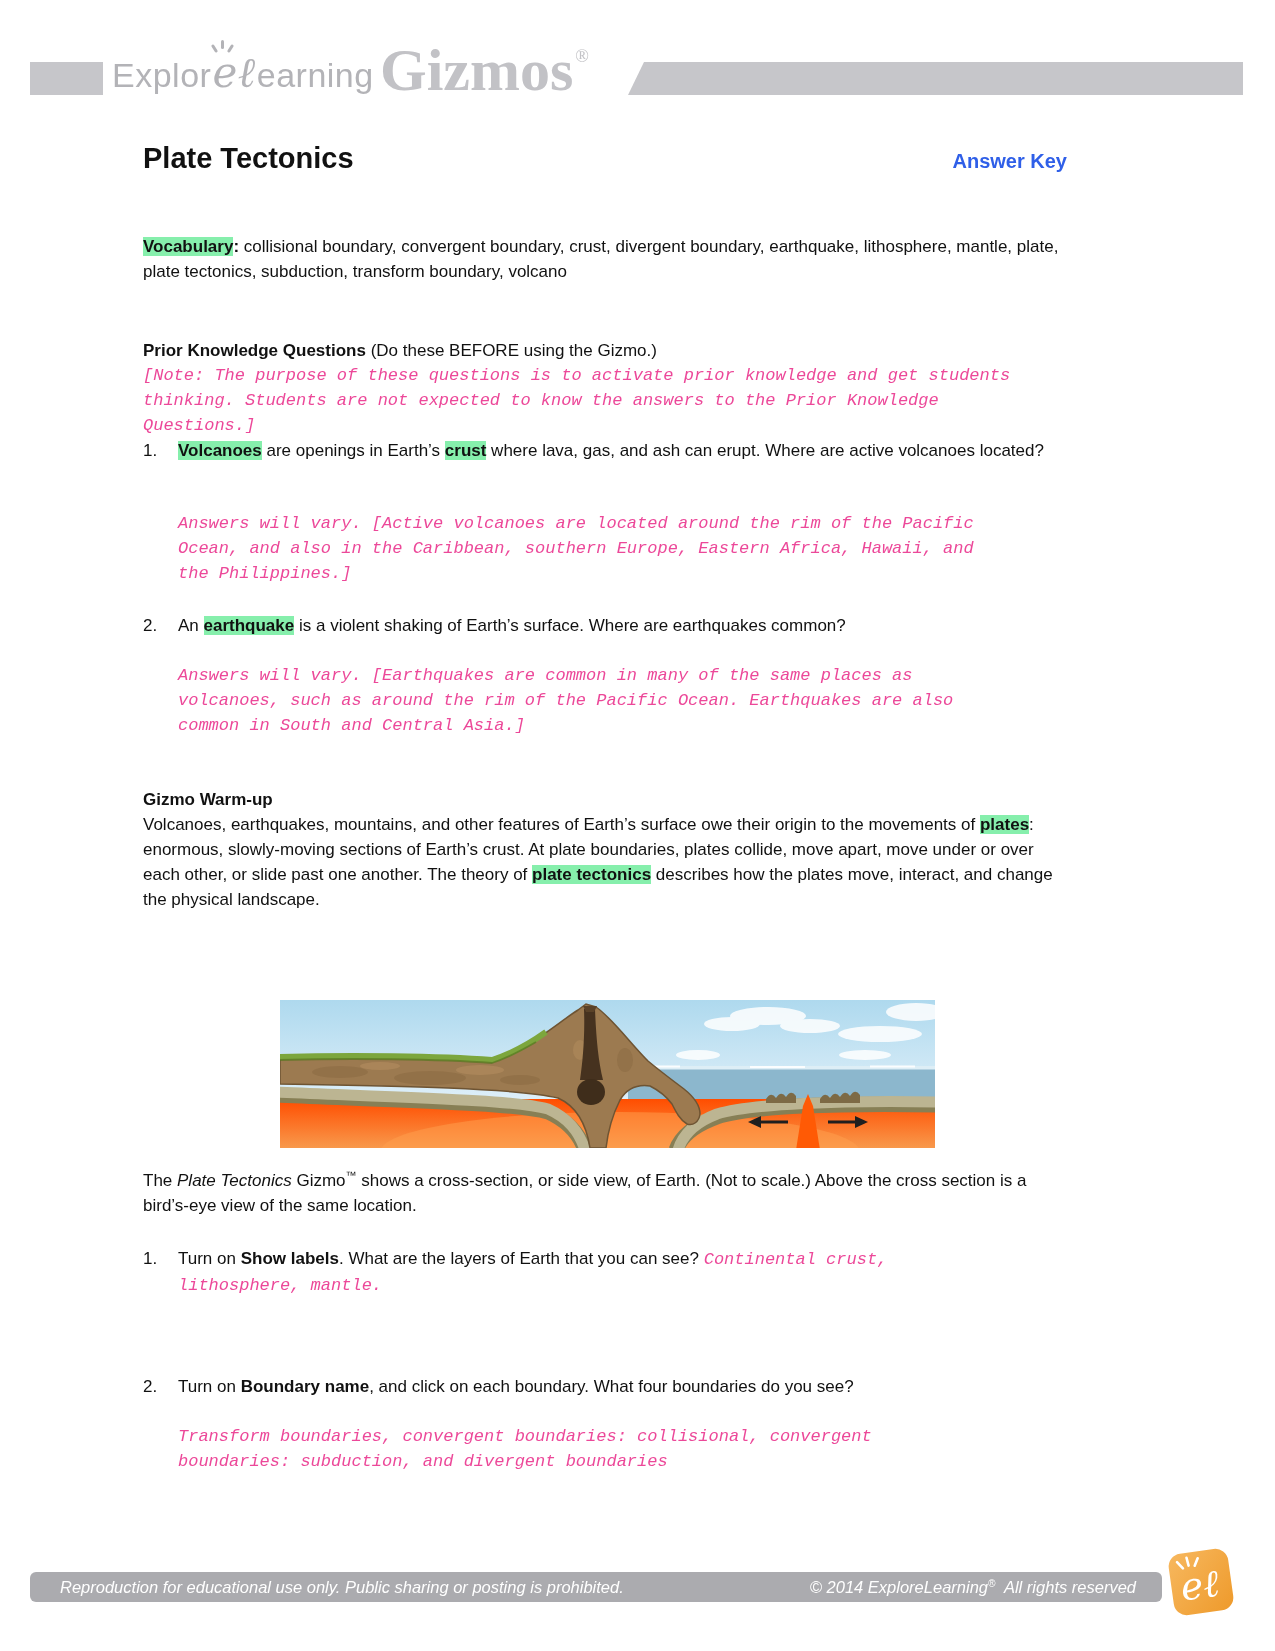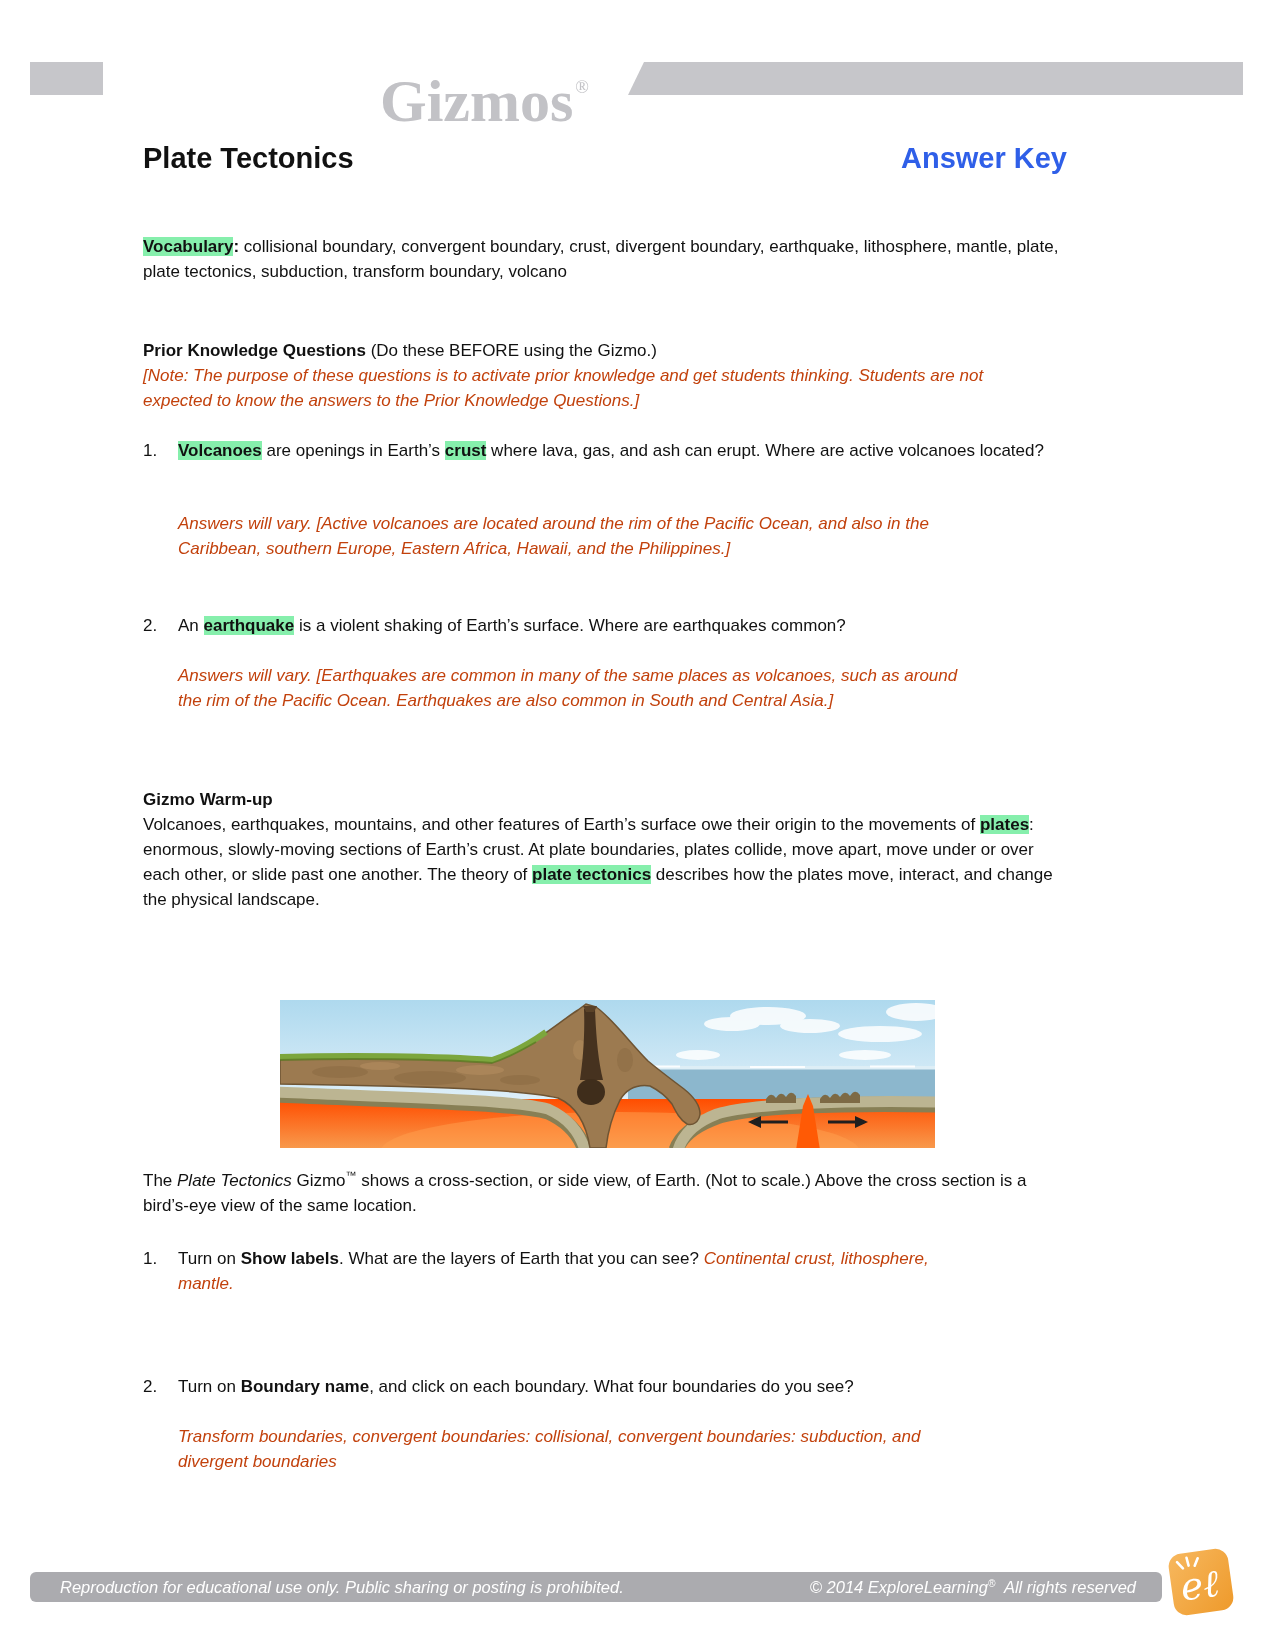--- a/index.html
+++ b/index.html
@@ -12,31 +12,31 @@
              clip-path:polygon(16px 0,100% 0,100% 100%,0 100%);}
   .brand-text{position:absolute;left:112px;top:48px;font-size:34px;color:#b3b3b7;
               letter-spacing:.5px;white-space:nowrap;}
   .b-script{position:relative;font-family:"DejaVu Serif",serif;font-style:italic;
             font-size:42px;color:#b3b3b7;margin:0 1px;}
   .rays i{position:absolute;width:3px;height:9px;background:#b3b3b7;border-radius:2px;display:block;}
   .rays .r1{left:1px;top:-4px;transform:rotate(-32deg);}
   .rays .r2{left:9px;top:-8px;}
   .rays .r3{left:17px;top:-4px;transform:rotate(32deg);}
   .gizmos{position:absolute;left:380px;top:40px;font-family:"Liberation Serif",serif;
-          font-weight:bold;font-size:60px;color:#c2c2c6;line-height:1;margin-top:31px;}
+          font-weight:bold;font-size:60px;color:#c2c2c6;line-height:1;}
   .gizmos sup{font-size:18px;font-weight:normal;vertical-align:28px;margin-left:2px;}
 
   
   .abs{position:absolute;left:143px;width:924px;}
   .body-txt{font-size:17px;line-height:25px;}
   b.hl,span.hl{background:#86efac;font-weight:bold;}
-  .blue{color:#c2410c;font-style:italic;}
+  .blue{color:#ec4899;font-style:italic;font-family:Liberation Mono, monospace;}
   .title-row{top:142px;display:flex;justify-content:space-between;align-items:baseline;}
   .title-main{font-size:29px;font-weight:bold;}
-  .answer-key{font-size:29px;font-weight:bold;color:#2f5fe8;}
+  .answer-key{font-size:20px;font-weight:bold;color:#2f5fe8;}
   .heading{font-weight:bold;}
   .qrow{display:flex;}
   .qnum{width:35px;flex:0 0 35px;}
   .qtext{flex:1;}
   .ans-indent{margin-left:35px;}
 
   
   .gizmo-img{position:absolute;left:280px;top:1000px;width:655px;height:148px;}
   .gizmo-img svg{display:block;width:100%;height:100%;}
 
@@ -46,20 +46,23 @@
               justify-content:space-between;align-items:center;padding:0 26px 0 30px;box-sizing:border-box;border-radius:6px;}
   .footer-right sup{font-size:10px;vertical-align:6px;}
   .el-logo{position:absolute;left:1170px;top:1550px;width:62px;height:64px;transform:rotate(-8deg);}
 </style>
 </head>
 <body>
 
 <div class="page">
 
   <div class="bar-left"></div>
+  <div class="brand-text">
+    <span>Explor</span><span class="b-script"><span class="rays"><i class="r1"></i><i class="r2"></i><i class="r3"></i></span><span>eℓ</span></span><span>earning</span>
+  </div>
   <div class="gizmos"><span>Gizmos</span><sup>®</sup></div>
   <div class="bar-right"></div>
 
   <div class="abs title-row">
     <span class="title-main">Plate Tectonics</span>
     <span class="answer-key">Answer Key</span>
   </div>
 
   <div class="abs body-txt" style="top:234px;">
     <span class="hl">Vocabulary</span><b>: </b><span>collisional boundary, convergent boundary, crust, divergent boundary, earthquake, lithosphere, mantle, plate, plate tectonics, subduction, transform boundary, volcano</span>

